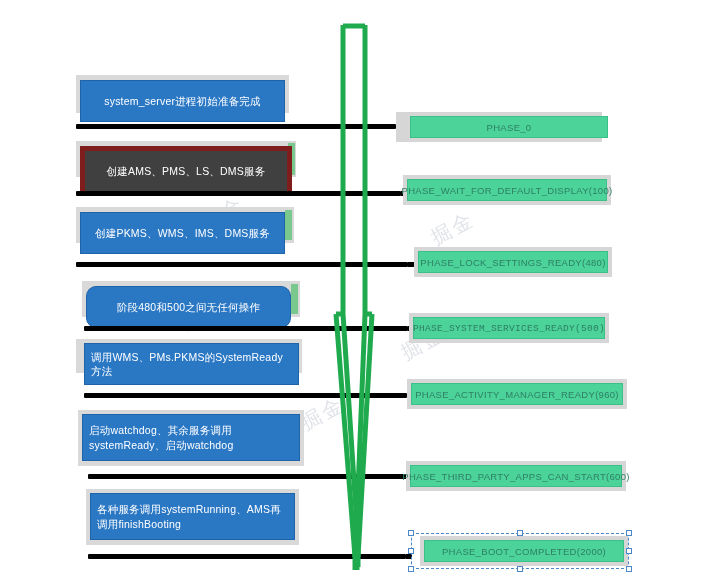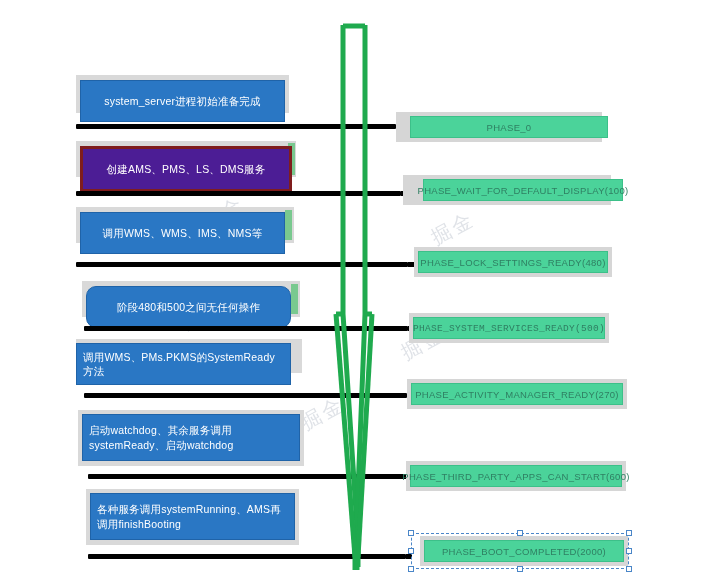--- a/index.html
+++ b/index.html
@@ -35,22 +35,22 @@
     line-height: 1.35;
     letter-spacing: 0.2px;
     padding: 20px 6px;
     filter: blur(0.35px);
   }
   .left-box.blue {
     background: #2a77c4;
     border: 1px solid #1f63a8;
   }
   .left-box.red {
-    background: #4c1d95;
-    border: 3px solid #7f1d1d;
+    background: #404040;
+    border: 5px solid #7f1d1d;
   }
   .green-edge {
     position: absolute;
     background: #79c98f;
   }
 
   
   .right-wrap {
     position: absolute;
     background: #d6d6d6;
@@ -146,28 +146,28 @@
 
   <div class="left-wrap" style="left:76px; top:75px; width:213px; height:38px;"></div>
   <div class="left-box blue" style="left:80px; top:80px; width:205px; height:28px;">system_server进程初始准备完成</div>
 
   <div class="left-wrap" style="left:76px; top:141px; width:220px; height:36px;"></div>
   <div class="green-edge" style="left:288px; top:143px; width:7px; height:32px;"></div>
   <div class="left-box red" style="left:80px; top:146px; width:212px; height:26px;">创建AMS、PMS、LS、DMS服务</div>
 
   <div class="left-wrap" style="left:76px; top:207px; width:218px; height:36px;"></div>
   <div class="green-edge" style="left:285px; top:210px; width:7px; height:30px;"></div>
-  <div class="left-box blue" style="left:80px; top:212px; width:205px; height:26px;">调用WMS、WMS、IMS、NMS等</div>
+  <div class="left-box blue" style="left:80px; top:212px; width:205px; height:26px;">创建PKMS、WMS、IMS、DMS服务</div>
 
   <div class="left-wrap" style="left:82px; top:281px; width:218px; height:36px;"></div>
   <div class="green-edge" style="left:291px; top:284px; width:7px; height:30px;"></div>
   <div class="left-box blue" style="left:86px; top:286px; width:205px; height:26px;border-radius:10px;">阶段480和500之间无任何操作</div>
 
   <div class="left-wrap" style="left:76px; top:339px; width:226px; height:34px;"></div>
-  <div class="left-box blue" style="left:76px; top:343px; width:215px; height:41px;">调用WMS、PMs.PKMS的SystemReady方法</div>
+  <div class="left-box blue" style="left:84px; top:343px; width:215px; height:41px;">调用WMS、PMs.PKMS的SystemReady方法</div>
 
   <div class="left-wrap" style="left:78px; top:410px; width:226px; height:56px;"></div>
   <div class="left-box blue" style="left:82px; top:414px; width:218px; height:47px;">启动watchdog、其余服务调用systemReady、启动watchdog</div>
 
   <div class="left-wrap" style="left:86px; top:489px; width:213px; height:56px;"></div>
   <div class="left-box blue" style="left:90px; top:493px; width:205px; height:47px;">各种服务调用systemRunning、AMS再调用finishBooting</div>
 
   <div class="rule" style="left:76px; top:124px; width:320px;"></div>
   <div class="rule" style="left:76px; top:191px; width:325px;"></div>
   <div class="rule" style="left:76px; top:262px; width:332px;"></div>
@@ -202,30 +202,30 @@
 
     <line x1="54" y1="292" x2="40" y2="535" stroke="#1faa4e" stroke-width="5"></line>
 
     <line x1="38" y1="520" x2="38" y2="548" stroke="#1faa4e" stroke-width="7"></line>
   </svg>
 
   <div class="right-wrap" style="left:396px; top:112px; width:206px; height:30px;"></div>
   <div class="right-box" style="left:400px; top:116px; width:198px; height:22px;margin-left:10px;">PHASE_0</div>
 
   <div class="right-wrap" style="left:403px; top:175px; width:208px; height:30px;"></div>
-  <div class="right-box" style="left:423px; top:179px; width:200px; height:22px;">PHASE_WAIT_FOR_DEFAULT_DISPLAY(100)</div>
+  <div class="right-box" style="left:407px; top:179px; width:200px; height:22px;">PHASE_WAIT_FOR_DEFAULT_DISPLAY(100)</div>
 
   <div class="right-wrap" style="left:414px; top:247px; width:198px; height:30px;"></div>
   <div class="right-box" style="left:418px; top:251px; width:190px; height:22px;">PHASE_LOCK_SETTINGS_READY(480)</div>
 
   <div class="right-wrap" style="left:409px; top:313px; width:200px; height:30px;"></div>
   <div class="right-box" style="left:413px; top:317px; width:192px; height:22px;font-family:Liberation Mono, monospace;">PHASE_SYSTEM_SERVICES_READY(500)</div>
 
   <div class="right-wrap" style="left:407px; top:379px; width:220px; height:30px;"></div>
-  <div class="right-box" style="left:411px; top:383px; width:212px; height:22px;">PHASE_ACTIVITY_MANAGER_READY(270)</div>
+  <div class="right-box" style="left:411px; top:383px; width:212px; height:22px;">PHASE_ACTIVITY_MANAGER_READY(960)</div>
 
   <div class="right-wrap" style="left:406px; top:461px; width:220px; height:30px;"></div>
   <div class="right-box" style="left:410px; top:465px; width:212px; height:22px;">PHASE_THIRD_PARTY_APPS_CAN_START(600)</div>
 
   <div class="right-wrap" style="left:420px; top:536px; width:208px; height:30px;"></div>
   <div class="right-box" style="left:424px; top:540px; width:200px; height:22px;">PHASE_BOOT_COMPLETED(2000)</div>
 
   <div class="selection" style="left:411px; top:533px; width:218px; height:36px;"></div>
   <div class="handle" style="left:408px; top:530px;"></div>
   <div class="handle" style="left:517px; top:530px;"></div>

